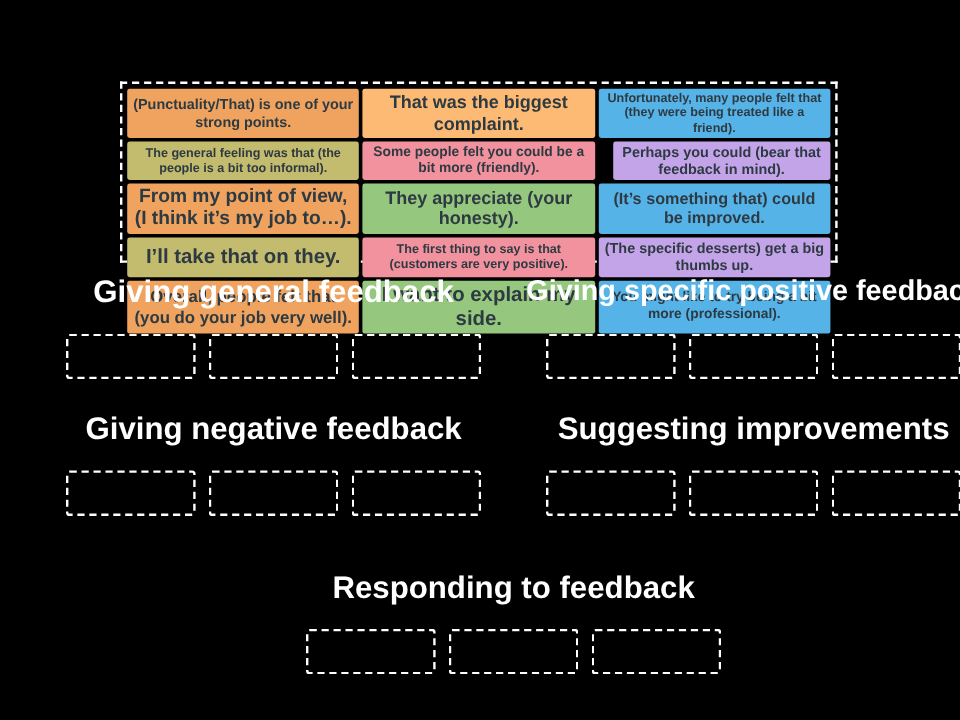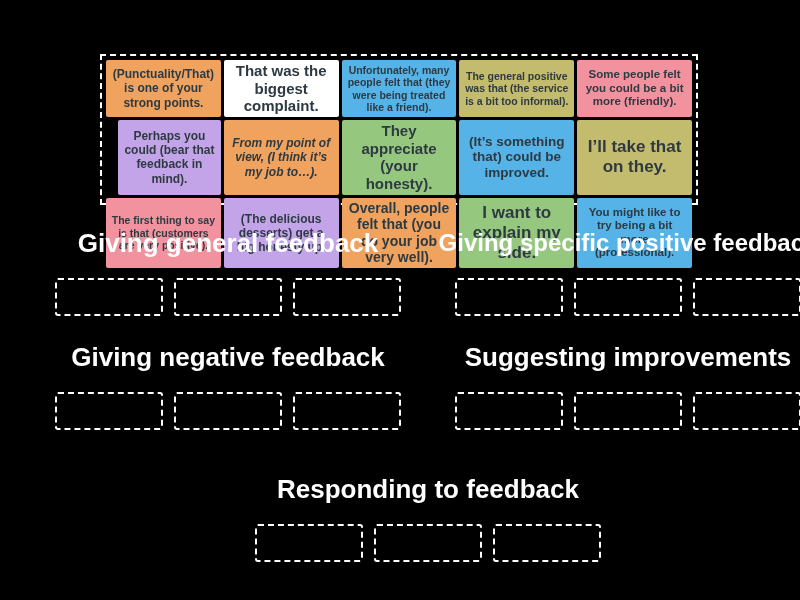--- a/index.html
+++ b/index.html
@@ -4,24 +4,24 @@
 <style>
   html,body{margin:0;padding:0;}
   body{
     width:800px;height:600px;overflow:hidden;position:relative;
     background:#000000;
     font-family:"Liberation Sans","DejaVu Sans",sans-serif;
   }
   .board{position:absolute;inset:0;}
   
   .card-pool{
-    position:absolute;left:100px;top:54px;width:598px;height:151px;
+    position:absolute;left:100px;top:68px;width:598px;height:151px;
     box-sizing:border-box;border:2px dashed #ffffff;
     padding:4px;background:#000000;
-    display:grid;grid-template-columns:repeat(5,1fr);grid-template-rows:repeat(3,1fr);
+    display:grid;grid-template-columns:repeat(3,1fr);grid-template-rows:repeat(3,1fr);
     gap:3px;
   }
   .card{
     display:flex;align-items:center;justify-content:center;text-align:center;
     padding:2px 5px;box-sizing:border-box;border-radius:2px;
     color:#2e3a42;font-weight:bold;line-height:1.18;
     cursor:grab;user-select:none;
   }
   
   .section-row{position:absolute;left:0;width:800px;display:flex;padding-left:28px;}
@@ -40,31 +40,31 @@
     border:2px dashed #ffffff;border-radius:3px;background:transparent;
   }
 </style>
 </head>
 <body>
 
 <div class="board">
 
   <div class="card-pool">
     <div class="card" style="background: rgb(239, 163, 95); font-size: 12px;">(Punctuality/That) is one of your strong points.</div>
-    <div class="card" style="background: #ffffff; font-size: 15px;">That was the biggest complaint.</div>
+    <div class="card" style="background: #fdba74; font-size: 15px;">That was the biggest complaint.</div>
     <div class="card" style="background: rgb(85, 179, 232); font-size: 10.5px;">Unfortunately, many people felt that (they were being treated like a friend).</div>
-    <div class="card" style="background: rgb(195, 187, 110); font-size: 10.5px;">The general positive was that (the service is a bit too informal).</div>
+    <div class="card" style="background: rgb(195, 187, 110); font-size: 10.5px;">The general feeling was that (the people is a bit too informal).</div>
     <div class="card" style="background: rgb(242, 146, 158); font-size: 11.5px;">Some people felt you could be a bit more (friendly).</div>
     <div class="card" style="background: rgb(195, 164, 233); font-size: 12px; margin-left: 12px;">Perhaps you could (bear that feedback in mind).</div>
-    <div class="card" style="background: rgb(239, 163, 95); font-size: 12px; font-style: italic;">From my point of view, (I think it’s my job to…).</div>
+    <div class="card" style="background: rgb(239, 163, 95); font-size: 16px;">From my point of view, (I think it’s my job to…).</div>
     <div class="card" style="background: rgb(149, 199, 126); font-size: 15px; text-align: center;">They appreciate (your honesty).</div>
     <div class="card" style="background: rgb(85, 179, 232); font-size: 13.5px;">(It’s something that) could be improved.</div>
     <div class="card" style="background: rgb(195, 187, 110); font-size: 17px;">I’ll take that on they.</div>
     <div class="card" style="background: rgb(242, 146, 158); font-size: 10.5px;">The first thing to say is that (customers are very positive).</div>
-    <div class="card" style="background: rgb(195, 164, 233); font-size: 12px;">(The delicious desserts) get a big honesty up.</div>
+    <div class="card" style="background: rgb(195, 164, 233); font-size: 12px;">(The specific desserts) get a big thumbs up.</div>
     <div class="card" style="background: rgb(239, 163, 95); font-size: 14px;">Overall, people felt that (you do your job very well).</div>
     <div class="card" style="background: rgb(149, 199, 126); font-size: 17px;">I want to explain my side.</div>
     <div class="card" style="background: rgb(85, 179, 232); font-size: 11.5px;">You might like to try being a bit more (professional).</div>
   </div>
 
   <div class="section-row row-a">
     <div class="group">
       <div class="group-title">Giving general feedback</div>
       <div class="slot-row">
         <div class="slot"></div>

